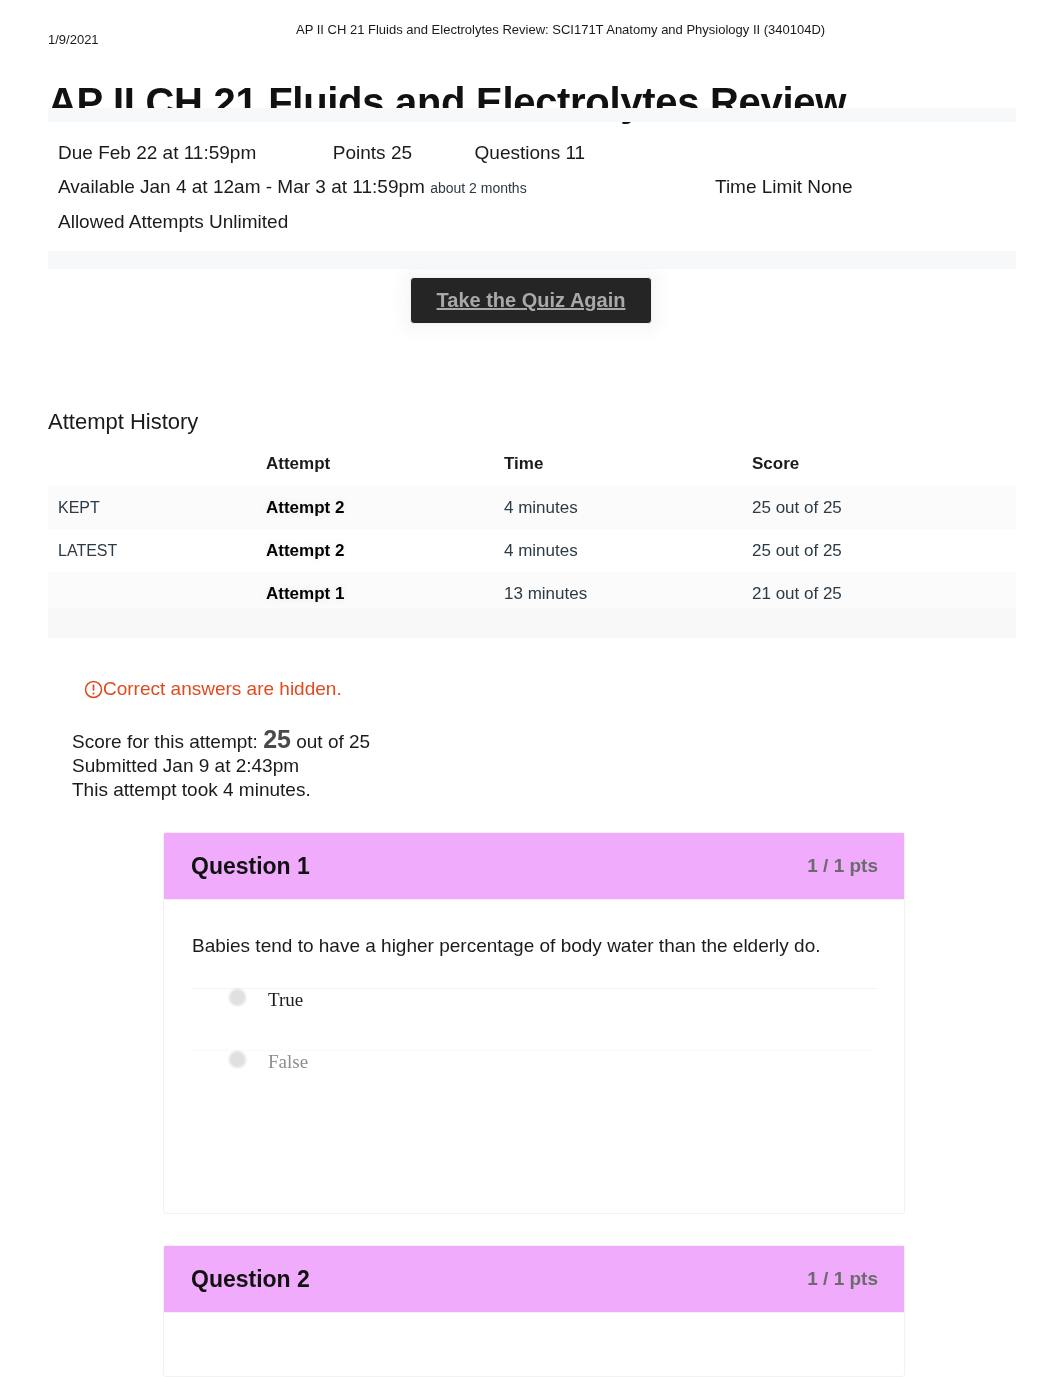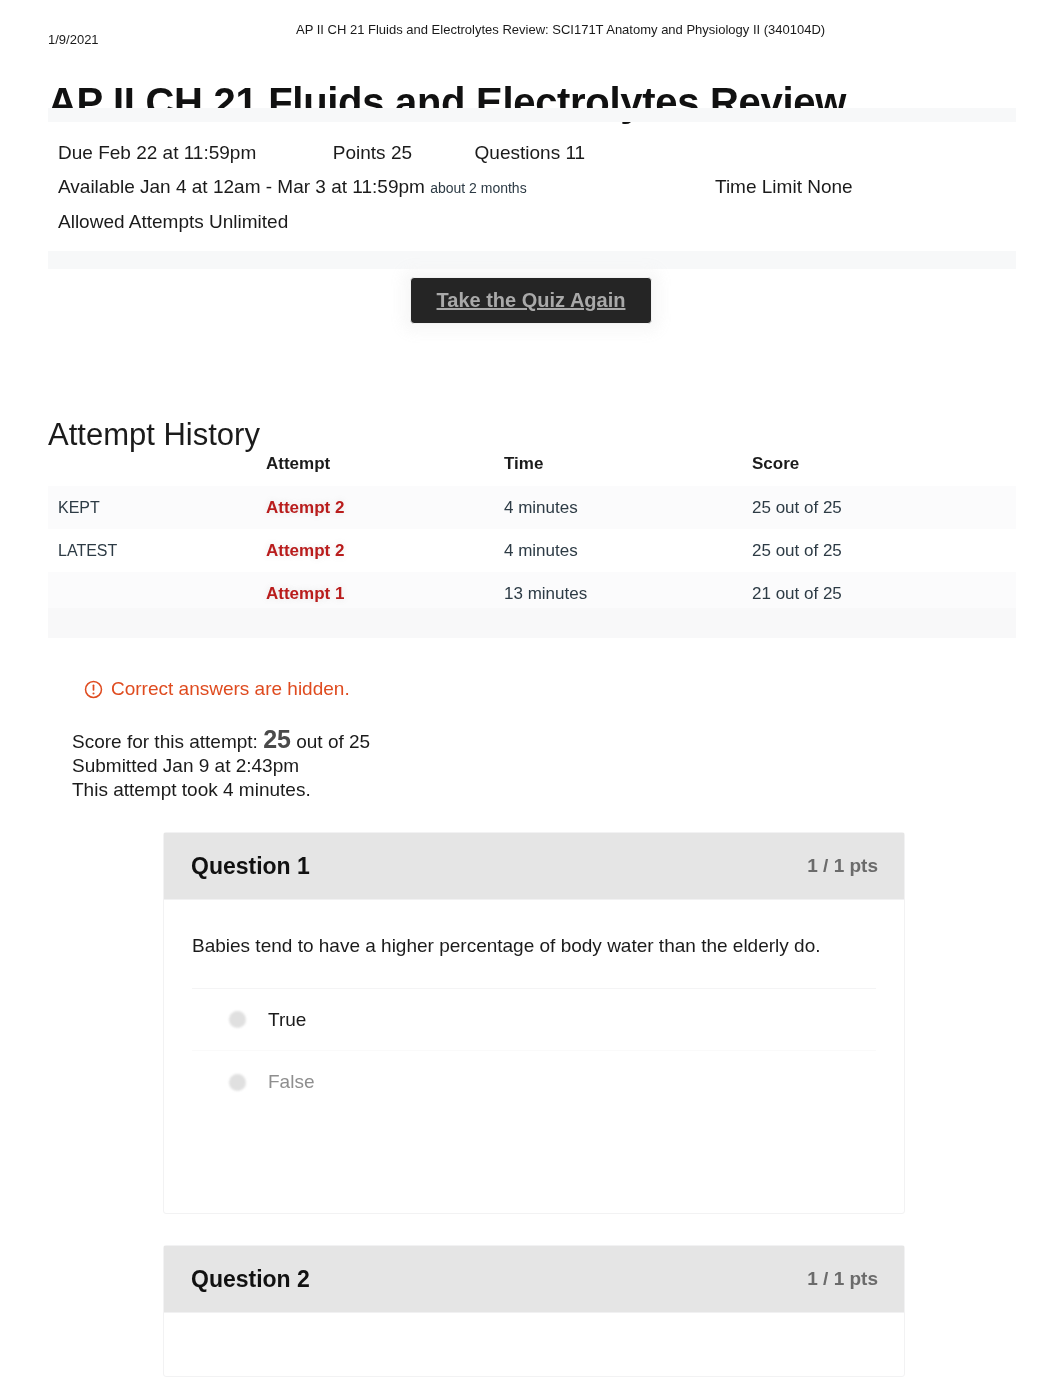--- a/index.html
+++ b/index.html
@@ -111,21 +111,21 @@
     box-shadow: 0 0 14px 8px rgba(245,245,245,0.95);
     filter: blur(0.5px);
     opacity: 0.85;
   }
 
   
   .attempt-history-title {
     position: absolute;
     top: 391px;
     left: 48px;
-    font-size: 31px;
+    font-size: 22px;
     font-weight: normal;
     color: #1b1b1b;
   }
   .attempt-table {
     position: absolute;
     top: 444px;
     left: 48px;
     width: 968px;
     border-collapse: collapse;
     font-size: 17px;
@@ -152,21 +152,21 @@
   .attempt-table tbody tr { height: 43px; }
   .attempt-table tbody tr:nth-child(odd)  { background: #fbfbfc; }
   .attempt-table tbody tr:nth-child(even) { background: #ffffff; }
   .row-label {
     font-weight: bold;
     font-size: 16px;
     color: #1b1b1b;
     padding-left: 10px !important;
   }
   .attempt-link {
-    color: #b91c1c;
+    color: #000000;
     font-weight: bold;
     font-size: 17px;
     text-decoration: none;
     text-shadow: 0 0 6px rgba(230,230,230,0.9);
   }
   .table-foot-band {
     position: absolute;
     top: 608px;
     left: 48px;
     width: 968px;
@@ -176,21 +176,20 @@
 
   
   .hidden-notice {
     position: absolute;
     top: 678px;
     left: 84px;
     font-size: 19px;
     color: #DF4B1F;
     display: flex;
     align-items: center;
-    gap: 8px;
     white-space: nowrap;
   }
   .warn-icon {
     width: 19px;
     height: 19px;
     display: inline-block;
     flex: 0 0 auto;
   }
 
   
@@ -216,21 +215,21 @@
     width: 742px;
     background: #ffffff;
     border: 1px solid #f2f2f3;
     border-radius: 3px;
   }
   #question-1-card { top: 832px; height: 382px; }
   #question-2-card { top: 1245px; height: 132px; }
 
   .question-header {
     height: 67px;
-    background: #e5e5e5;
+    background: #f0abfc;
     border-bottom: 1px solid #f1f1f2;
     display: flex;
     align-items: center;
     justify-content: space-between;
     padding: 0 26px 0 27px;
   }
   .question-name {
     font-size: 23px;
     font-weight: bold;
     color: #111111;
@@ -248,25 +247,26 @@
     line-height: 32px;
     color: #1b1b1b;
     max-width: 660px;
   }
   .answers {
     margin-top: 26px;
     border-top: 1px solid #f4f4f5;
   }
   .answer-row {
     display: flex;
-    align-items: center;
+    align-items: flex-start;
     height: 62px;
     padding-left: 37px;
     gap: 22px;
     border-bottom: 1px solid #fafafa;
+    font-family: Liberation Serif, serif;
   }
   .answer-row:last-child { border-bottom: none; }
   .radio-dot {
     width: 17px;
     height: 17px;
     border-radius: 50%;
     background: #e0e0e0;
     flex: 0 0 auto;
     filter: blur(1.1px);
   }

